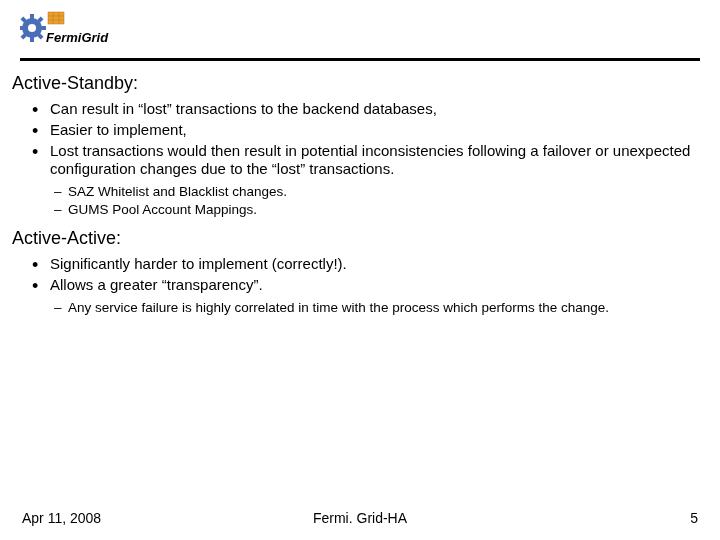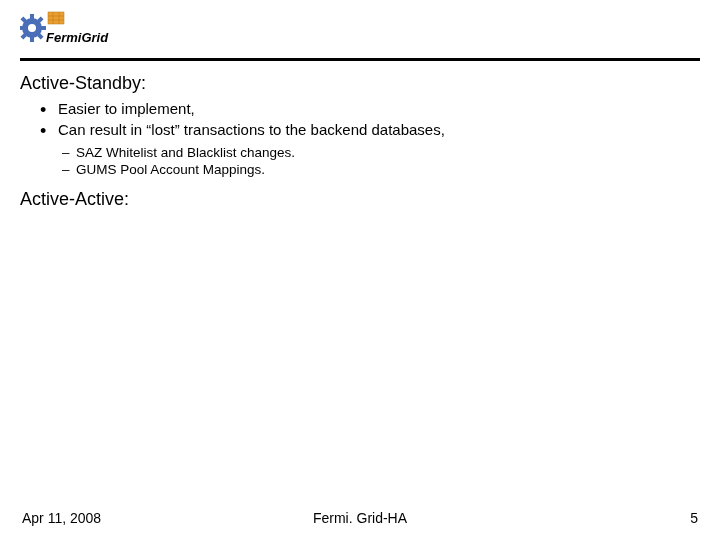--- a/index.html
+++ b/index.html
@@ -27,21 +27,21 @@
     font-size: 26px;
     font-weight: 400;
     color: #000;
   }
   .rule {
     border: none;
     border-top: 3px solid #000;
     margin: 8px 20px 12px 20px;
   }
   .content {
-    padding: 0 20px;
+    padding: 0 12px;
   }
   .section-heading {
     font-size: 18px;
     font-weight: 400;
     margin-top: 8px;
     margin-bottom: 6px;
   }
   ul.bullets {
     list-style: none;
     padding-left: 24px;
@@ -126,30 +126,36 @@
     </svg>
   </div>
 </div>
 
 <hr class="rule">
 
 <div class="content">
 
   <div class="section-heading">Active-Standby:</div>
   <ul class="bullets">
+    <li>Can result in “lost” transactions to the backend databases,</li>
     <li>Easier to implement,</li>
-    <li>Can result in “lost” transactions to the backend databases,</li>
+    <li>Lost transactions would then result in potential inconsistencies following a failover or unexpected configuration changes due to the “lost” transactions.</li>
   </ul>
   <ul class="dashes">
     <li>SAZ Whitelist and Blacklist changes.</li>
     <li>GUMS Pool Account Mappings.</li>
   </ul>
 
   <div class="section-heading" style="">Active-Active:</div>
   <ul class="bullets">
+    <li>Significantly harder to implement (correctly!).</li>
+    <li>Allows a greater “transparency”.</li>
+  </ul>
+  <ul class="dashes">
+    <li>Any service failure is highly correlated in time with the process which performs the change.</li>
   </ul>
 
 </div>
 
 <div class="footer">
   <span>Apr 11, 2008</span>
   <span class="footer-center">Fermi. Grid-HA</span>
   <span>5</span>
 </div>
 

